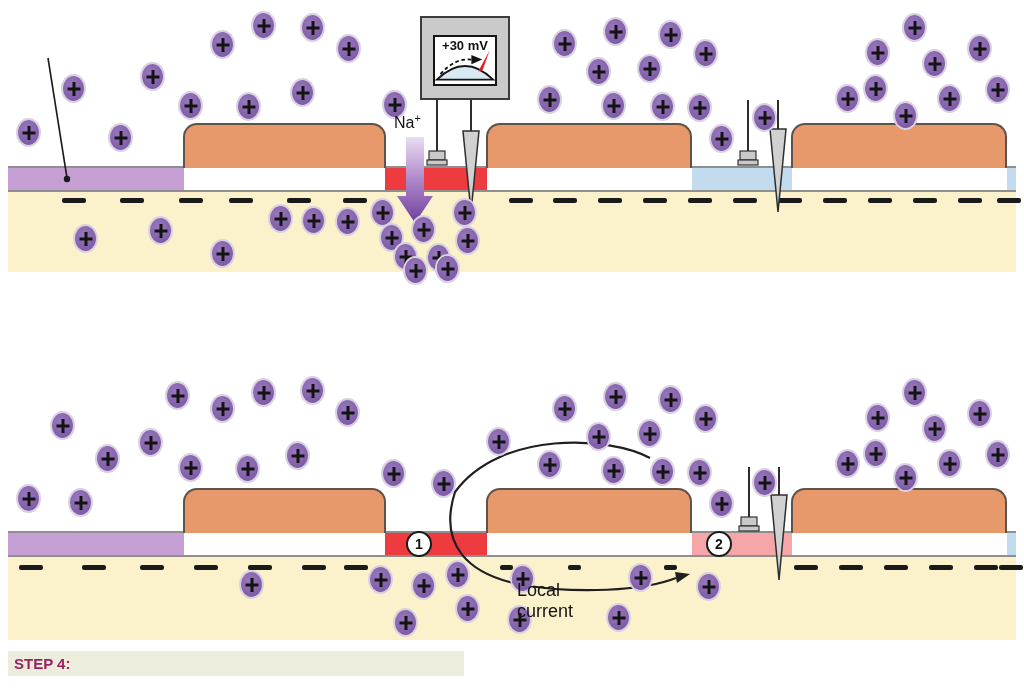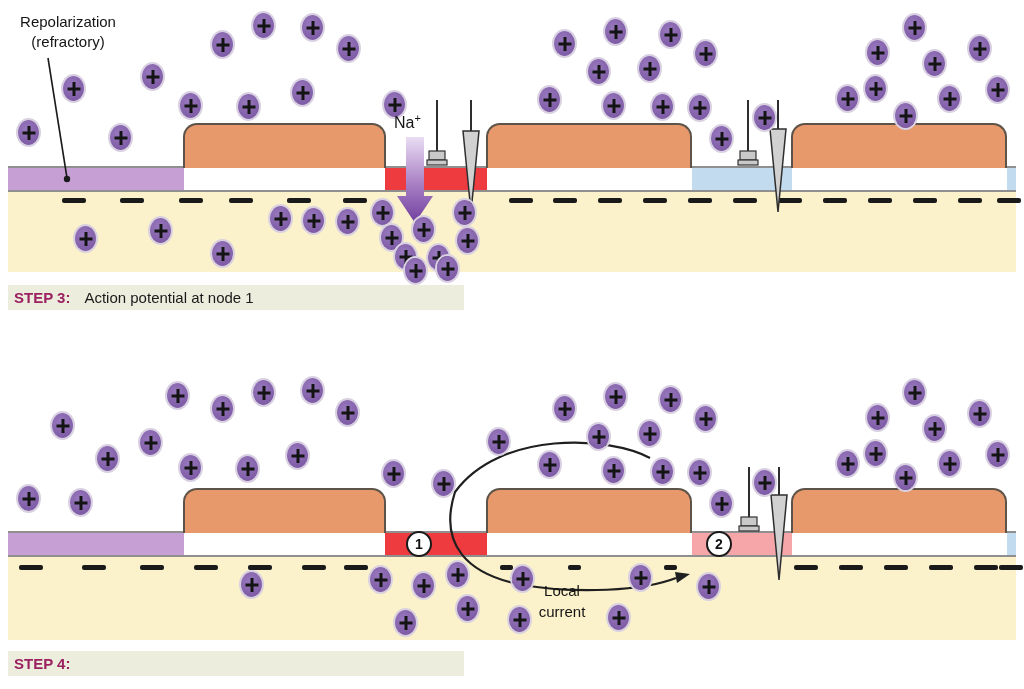--- a/index.html
+++ b/index.html
@@ -51,21 +51,21 @@
 
   
   #repol{left:6px;top:12px;width:124px;text-align:center;font-size:15px;color:#141414;line-height:20px;}
   #na-label{left:394px;top:112px;font-size:16px;color:#141414;}
   #na-label sup{font-size:11px;}
   .stepbar{position:absolute;left:8px;height:25px;background:#ECEDDD;display:flex;
            align-items:center;font-size:15px;white-space:nowrap;}
   #bar1{top:285px;width:456px;} #bar2{top:651px;width:456px;}
   .step-prefix{font-weight:700;color:#9C2161;margin-left:6px;}
   .step-caption{color:#1a1a1a;margin-left:14px;}
-  #local-current{left:517px;top:580px;width:90px;text-align:center;font-size:15px;
+  #local-current{left:517px;top:580px;width:90px;text-align:left;font-size:18px;
                  color:#141414;line-height:21px;}
 
   .node-circle{position:absolute;width:26px;height:26px;border-radius:50%;background:#ffffff;
         border:2px solid #1a1a1a;box-sizing:border-box;text-align:center;line-height:22px;
         font-size:14px;font-weight:600;color:#111;}
   #circle1{left:406px;top:531px;} #circle2{left:706px;top:531px;}
 
   svg.overlay{position:absolute;left:0;top:0;width:1024px;height:689px;pointer-events:none;}
 </style>
 </head>
@@ -167,20 +167,31 @@
     <line x1="749" y1="467" x2="749" y2="518" stroke="#2e2e2e" stroke-width="2"></line>
     <rect x="741" y="517" width="16" height="9" fill="#C9C9C9" stroke="#333" stroke-width="1.2"></rect>
     <rect x="739" y="526" width="20" height="5" fill="#C9C9C9" stroke="#333" stroke-width="1.2"></rect>
     <line x1="779" y1="467" x2="779" y2="497" stroke="#2e2e2e" stroke-width="2"></line>
     <polygon points="771,495 787,495 779,580" fill="#D2D1D1" stroke="#2e2e2e" stroke-width="1.5"></polygon>
 
     <path d="M 650 458 C 610 436, 500 430, 455 492 C 438 545, 468 575, 523 585 C 576 594, 643 591, 676 578" fill="none" stroke="#1f1f1f" stroke-width="2.2"></path>
     <polygon points="690,574 677,583 675,572" fill="#1f1f1f"></polygon>
   </svg>
 
+  <div class="meter" id="meter1">
+    <div class="dial">
+      <svg viewBox="0 0 66 50">
+        <path d="M2 46 Q33 16 64 46 Z" fill="#D9E9F2" stroke="#151515" stroke-width="2"></path>
+        <path d="M6 40 Q22 22 40 24" fill="none" stroke="#111" stroke-width="2" stroke-dasharray="4 3"></path>
+        <polygon points="40,19 52,24 40,29" fill="#111"></polygon>
+        <polygon points="47.5,37 52.5,35.5 60,14" fill="#E02020"></polygon>
+      </svg>
+      <div class="reading">+30 mV</div>
+    </div>
+  </div>
 
 
 
   <div class="layer">
       <div class="ion" style="left: 253px; top: 13px;"></div>
       <div class="ion" style="left: 302px; top: 15px;"></div>
       <div class="ion" style="left: 212px; top: 32px;"></div>
       <div class="ion" style="left: 338px; top: 36px;"></div>
       <div class="ion" style="left: 142px; top: 64px;"></div>
       <div class="ion" style="left: 63px; top: 76px;"></div>
@@ -275,37 +286,29 @@
       <div class="ion" style="left: 447px; top: 562px;"></div>
       <div class="ion" style="left: 395px; top: 610px;"></div>
       <div class="ion" style="left: 457px; top: 596px;"></div>
       <div class="ion" style="left: 512px; top: 566px;"></div>
       <div class="ion" style="left: 630px; top: 565px;"></div>
       <div class="ion" style="left: 698px; top: 574px;"></div>
       <div class="ion" style="left: 608px; top: 605px;"></div>
       <div class="ion" style="left: 509px; top: 607px;"></div>
     </div>
 
-  <div class="abs" id="repol">
-    <div>Repolarization</div>
-    <div>(refractory)</div>
-  </div>
 
   <div class="abs" id="na-label"><span>Na</span><sup>+</sup></div>
 
   <div class="node-circle" id="circle1">1</div>
   <div class="node-circle" id="circle2">2</div>
 
   <div class="abs" id="local-current">
     <div>Local</div>
     <div>current</div>
   </div>
 
-  <div class="stepbar" id="bar1">
-    <span class="step-prefix">STEP 3:</span>
-    <span class="step-caption">Action potential at node 1</span>
-  </div>
 
   <div class="stepbar" id="bar2">
     <span class="step-prefix">STEP 4:</span>
   </div>
 
 </div>
 
 </body></html>

